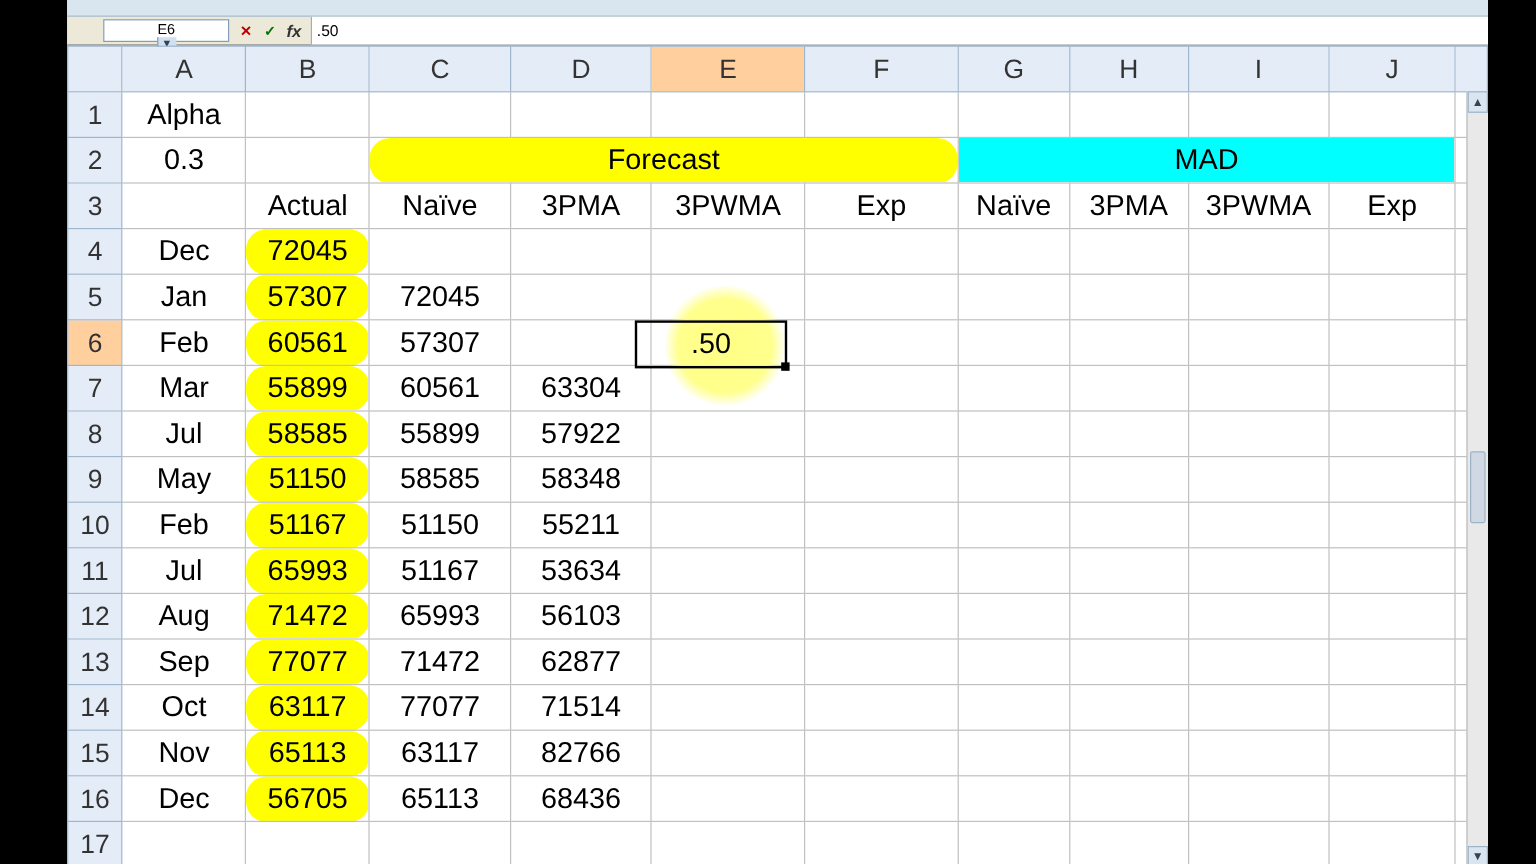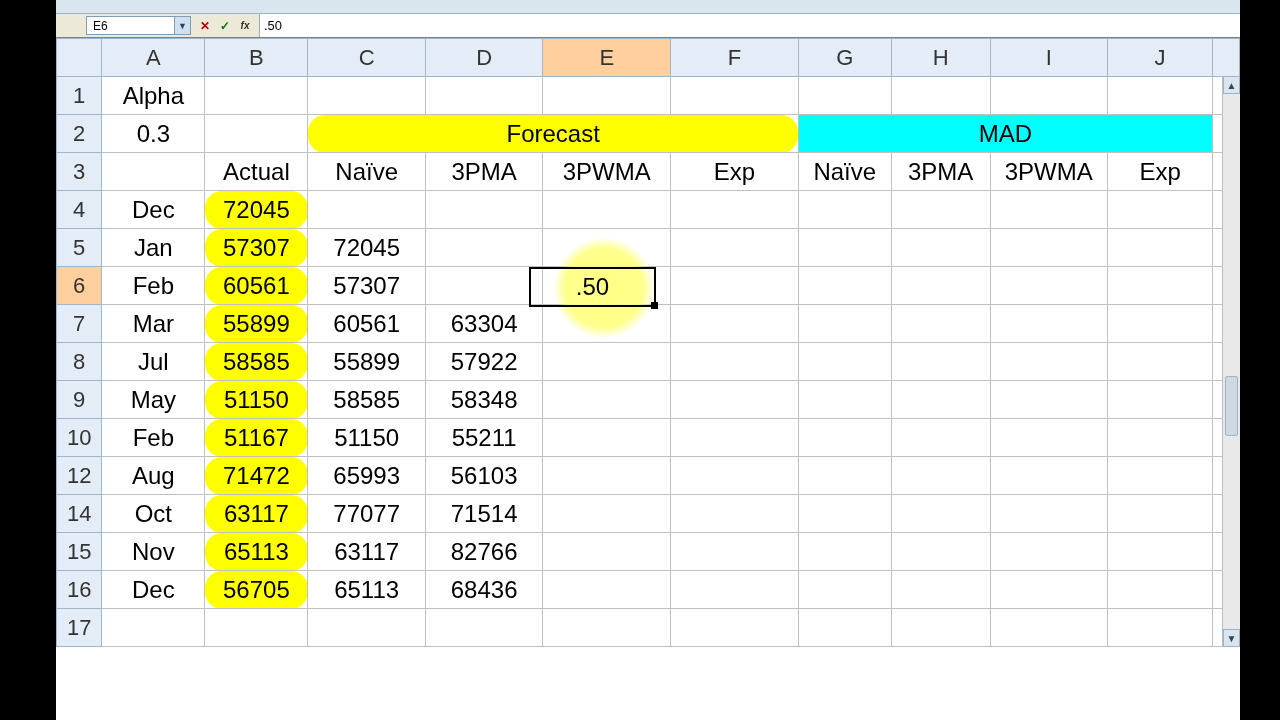--- a/index.html
+++ b/index.html
@@ -11,21 +11,21 @@
   
   .toolbar-strip {
     height:14px; background:#d9e5ef; border-bottom:1px solid #9db3c8;
   }
   
   .formula-bar {
     height:24px; display:flex; align-items:stretch; background:#ece9d8; border-bottom:1px solid #808080;
     font-size:13px;
   }
   .name-box-wrap{
-    display:flex; align-items:center; width:105px; border:1px solid #7f9db9; margin:2px 0 2px 30px; background:#fff;
+    display:flex; align-items:center; width:105px; border:1px solid #7f9db9; margin:2px 0 2px 30px; background:#fff;flex-direction:column;
   }
   .name-box {
     flex:1; padding:0 6px; font-size:12px; font-family:Arial; color:#000;
   }
   .name-box-btn{
     width:16px; height:100%; background:#d0e0f0; border-left:1px solid #7f9db9; display:flex; align-items:center; justify-content:center; color:#345; font-size:9px;
   }
   .fb-icons{ display:flex; align-items:center; gap:4px; padding:0 6px;}
   .fb-ico{ width:16px; height:16px; display:flex; align-items:center; justify-content:center; font-size:12px; font-weight:bold;}
   .fb-input{
@@ -103,21 +103,21 @@
   <div class="toolbar-strip"></div>
 
   <div class="formula-bar">
     <div class="name-box-wrap">
       <div class="name-box">E6</div>
       <div class="name-box-btn">▼</div>
     </div>
     <div class="fb-icons">
       <div class="fb-ico" style="color:#b00;">✕</div>
       <div class="fb-ico" style="color:#070;">✓</div>
-      <div class="fb-ico" style="color:#333; font-style:italic; font-size:10px;">fx</div>
+      <div class="fb-ico" style="color:#333; font-style:italic; font-size:14px;">fx</div>
     </div>
     <div class="fb-input">.50</div>
   </div>
 
   <div class="sheet" style="position:relative;">
     <table>
       <colgroup>
         <col class="c0">
           <col class="c1">
           <col class="c2">
@@ -279,25 +279,53 @@
             <td>55211</td>
             <td></td>
             <td></td>
             <td></td>
             <td></td>
             <td></td>
             <td></td>
             <td></td>
       </tr>
       <tr>
+        <th class="rowhdr">11</th>
+        <td>Jul</td>
+        <td class="hl-yellow">65993</td>
+        <td>51167</td>
+            <td>53634</td>
+            <td></td>
+            <td></td>
+            <td></td>
+            <td></td>
+            <td></td>
+            <td></td>
+            <td></td>
+      </tr>
+      <tr>
         <th class="rowhdr">12</th>
         <td>Aug</td>
         <td class="hl-yellow">71472</td>
         <td>65993</td>
             <td>56103</td>
+            <td></td>
+            <td></td>
+            <td></td>
+            <td></td>
+            <td></td>
+            <td></td>
+            <td></td>
+      </tr>
+      <tr>
+        <th class="rowhdr">13</th>
+        <td>Sep</td>
+        <td class="hl-yellow">77077</td>
+        <td>71472</td>
+            <td>62877</td>
             <td></td>
             <td></td>
             <td></td>
             <td></td>
             <td></td>
             <td></td>
             <td></td>
       </tr>
       <tr>
         <th class="rowhdr">14</th>

